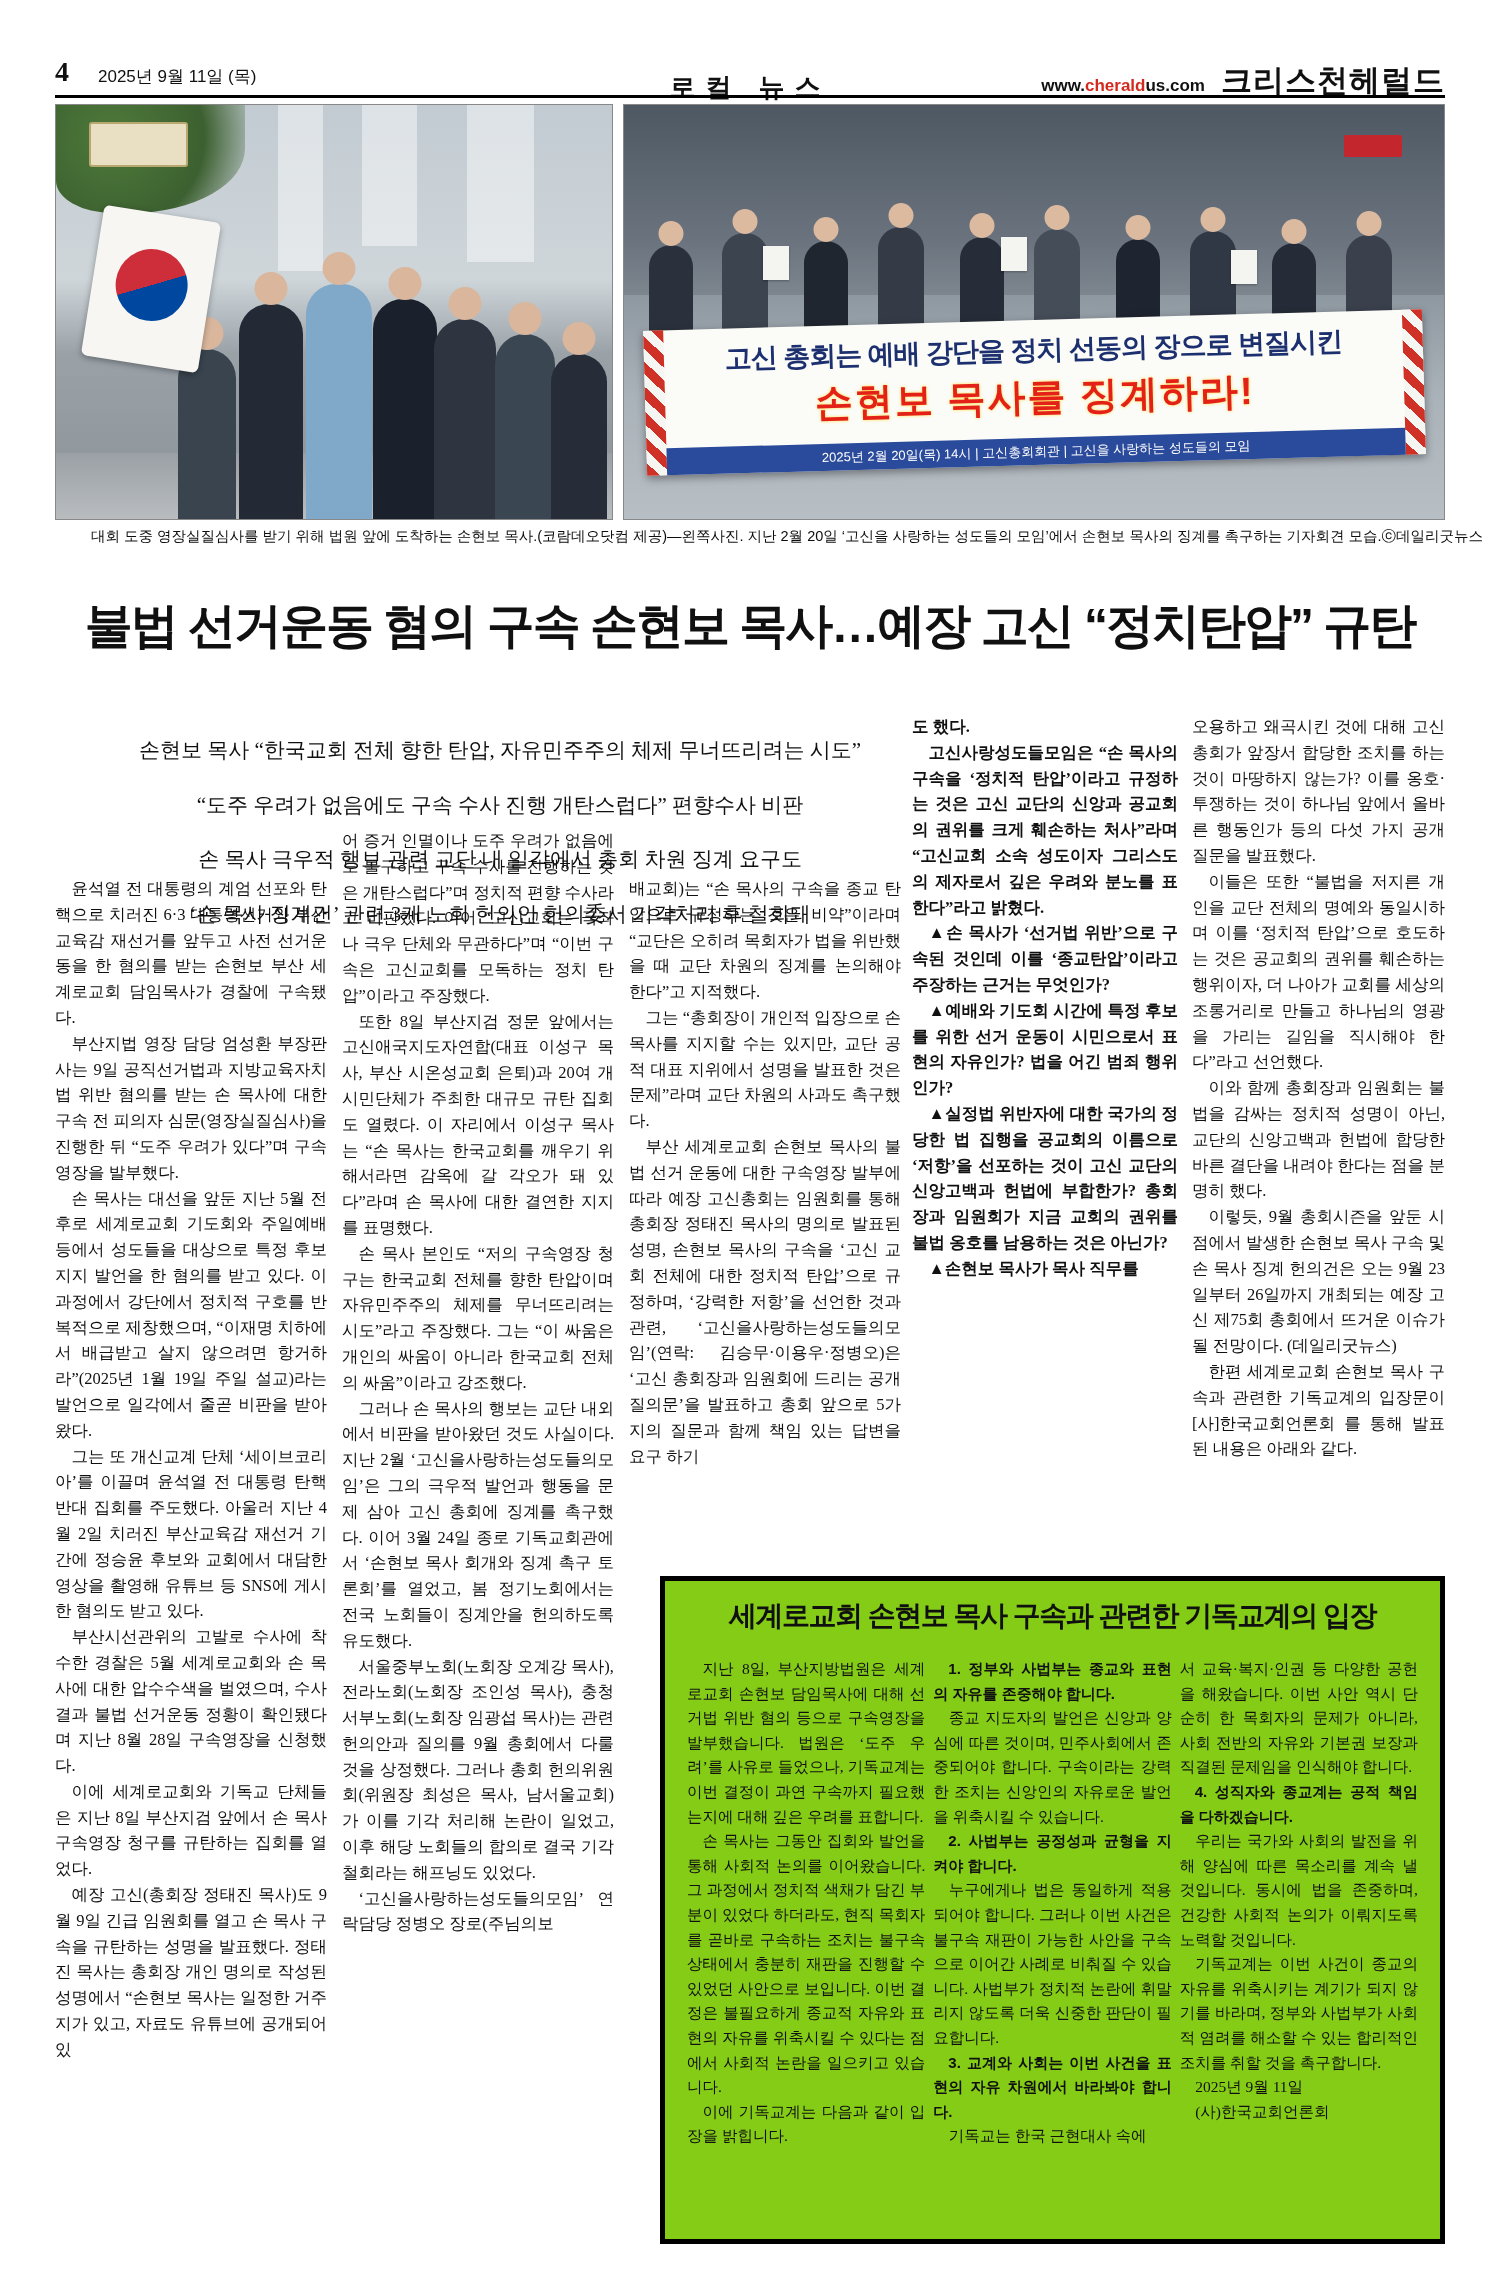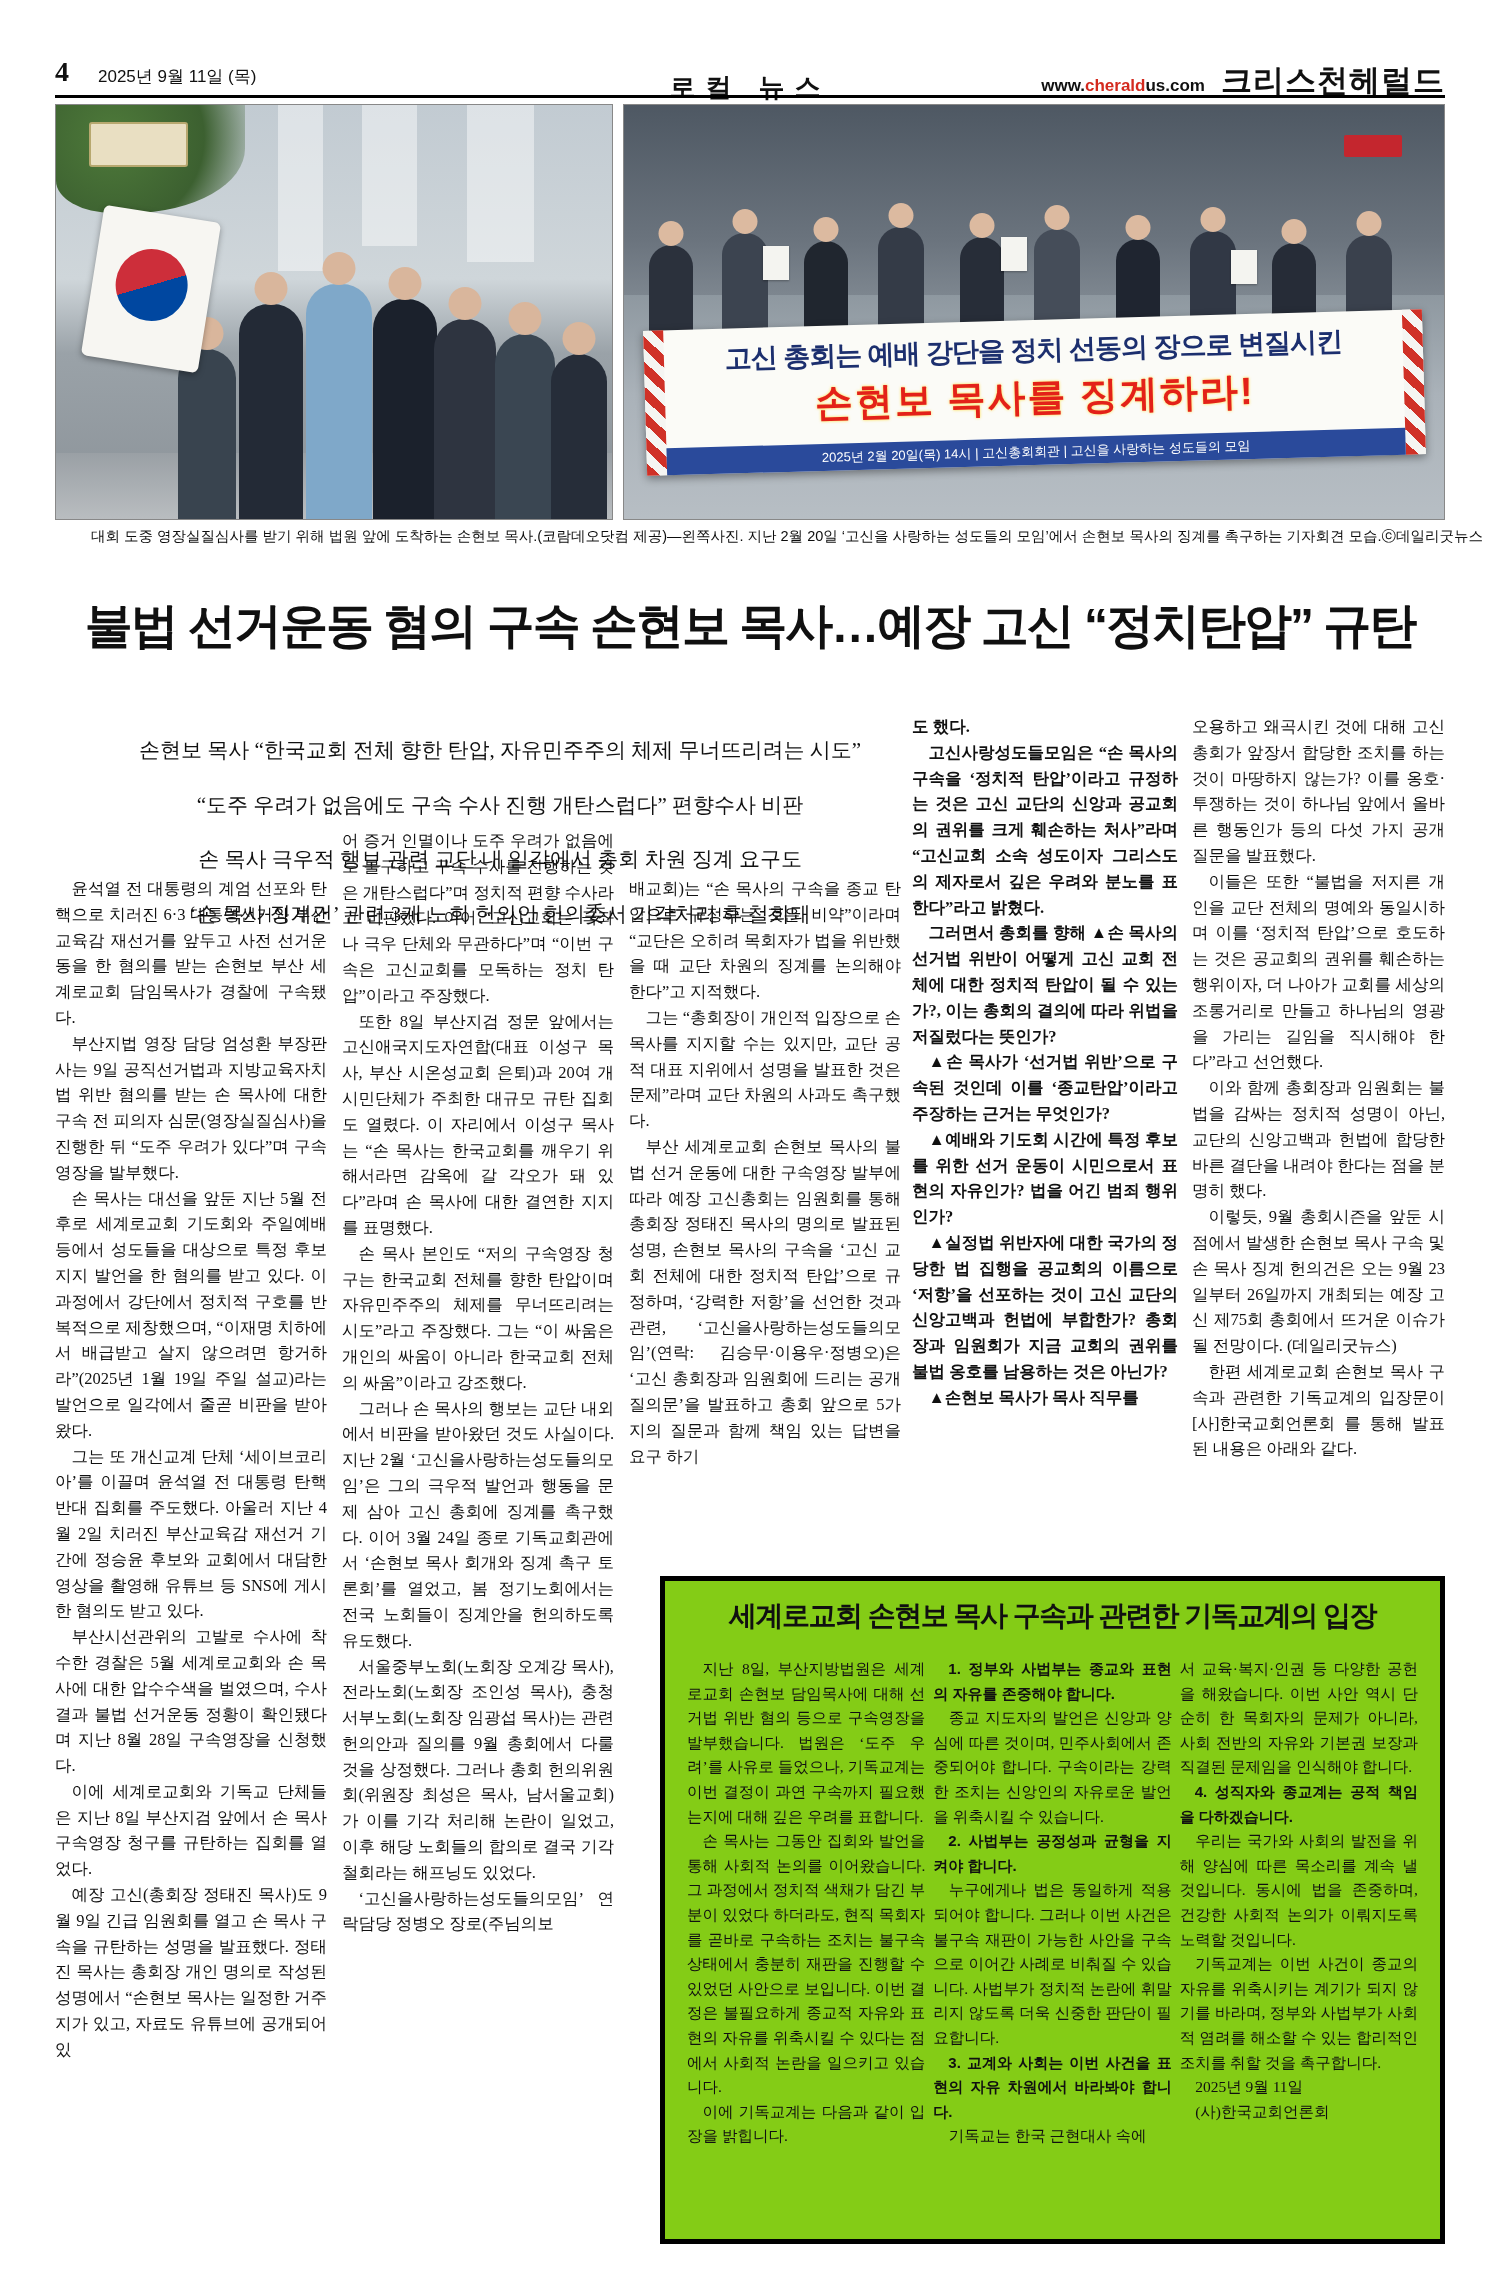--- a/index.html
+++ b/index.html
@@ -206,21 +206,20 @@
     <p>‘고신을사랑하는성도들의모임’ 연락담당 정병오 장로(주님의보</p>
   </div>
 <div class="col col3">
     <p class="cont">배교회)는 “손 목사의 구속을 종교 탄압으로 규정하는 것은 비약”이라며 “교단은 오히려 목회자가 법을 위반했을 때 교단 차원의 징계를 논의해야 한다”고 지적했다.</p>
     <p>그는 “총회장이 개인적 입장으로 손 목사를 지지할 수는 있지만, 교단 공적 대표 지위에서 성명을 발표한 것은 문제”라며 교단 차원의 사과도 촉구했다.</p>
     <p>부산 세계로교회 손현보 목사의 불법 선거 운동에 대한 구속영장 발부에 따라 예장 고신총회는 임원회를 통해 총회장 정태진 목사의 명의로 발표된 성명, 손현보 목사의 구속을 ‘고신 교회 전체에 대한 정치적 탄압’으로 규정하며, ‘강력한 저항’을 선언한 것과 관련, ‘고신을사랑하는성도들의모임’(연락: 김승무·이용우·정병오)은 ‘고신 총회장과 임원회에 드리는 공개 질의문’을 발표하고 총회 앞으로 5가지의 질문과 함께 책임 있는 답변을 요구 하기</p>
   </div>
 <div class="col col4">
     <p class="cont">도 했다.</p>
     <p>고신사랑성도들모임은 “손 목사의 구속을 ‘정치적 탄압’이라고 규정하는 것은 고신 교단의 신앙과 공교회의 권위를 크게 훼손하는 처사”라며 “고신교회 소속 성도이자 그리스도의 제자로서 깊은 우려와 분노를 표한다”라고 밝혔다.</p>
-    <p>그러면서 총회를 향해 ▲손 목사의 선거법 위반이 어떻게 고신 교회 전체에 대한 정치적 탄압이 될 수 있는가?, 이는 총회의 결의에 따라 위법을 저질렀다는 뜻인가?</p>
     <p>▲손 목사가 ‘선거법 위반’으로 구속된 것인데 이를 ‘종교탄압’이라고 주장하는 근거는 무엇인가?</p>
     <p>▲예배와 기도회 시간에 특정 후보를 위한 선거 운동이 시민으로서 표현의 자유인가? 법을 어긴 범죄 행위인가?</p>
     <p>▲실정법 위반자에 대한 국가의 정당한 법 집행을 공교회의 이름으로 ‘저항’을 선포하는 것이 고신 교단의 신앙고백과 헌법에 부합한가? 총회장과 임원회가 지금 교회의 권위를 불법 옹호를 남용하는 것은 아닌가?</p>
     <p>▲손현보 목사가 목사 직무를</p>
   </div>
 <div class="col col5">
     <p class="cont">오용하고 왜곡시킨 것에 대해 고신 총회가 앞장서 합당한 조치를 하는 것이 마땅하지 않는가? 이를 옹호·투쟁하는 것이 하나님 앞에서 올바른 행동인가 등의 다섯 가지 공개 질문을 발표했다.</p>
     <p>이들은 또한 “불법을 저지른 개인을 교단 전체의 명예와 동일시하며 이를 ‘정치적 탄압’으로 호도하는 것은 공교회의 권위를 훼손하는 행위이자, 더 나아가 교회를 세상의 조롱거리로 만들고 하나님의 영광을 가리는 길임을 직시해야 한다”라고 선언했다.</p>
     <p>이와 함께 총회장과 임원회는 불법을 감싸는 정치적 성명이 아닌, 교단의 신앙고백과 헌법에 합당한 바른 결단을 내려야 한다는 점을 분명히 했다.</p>
     <p>이렇듯, 9월 총회시즌을 앞둔 시점에서 발생한 손현보 목사 구속 및 손 목사 징계 헌의건은 오는 9월 23일부터 26일까지 개최되는 예장 고신 제75회 총회에서 뜨거운 이슈가 될 전망이다. (데일리굿뉴스)</p>

